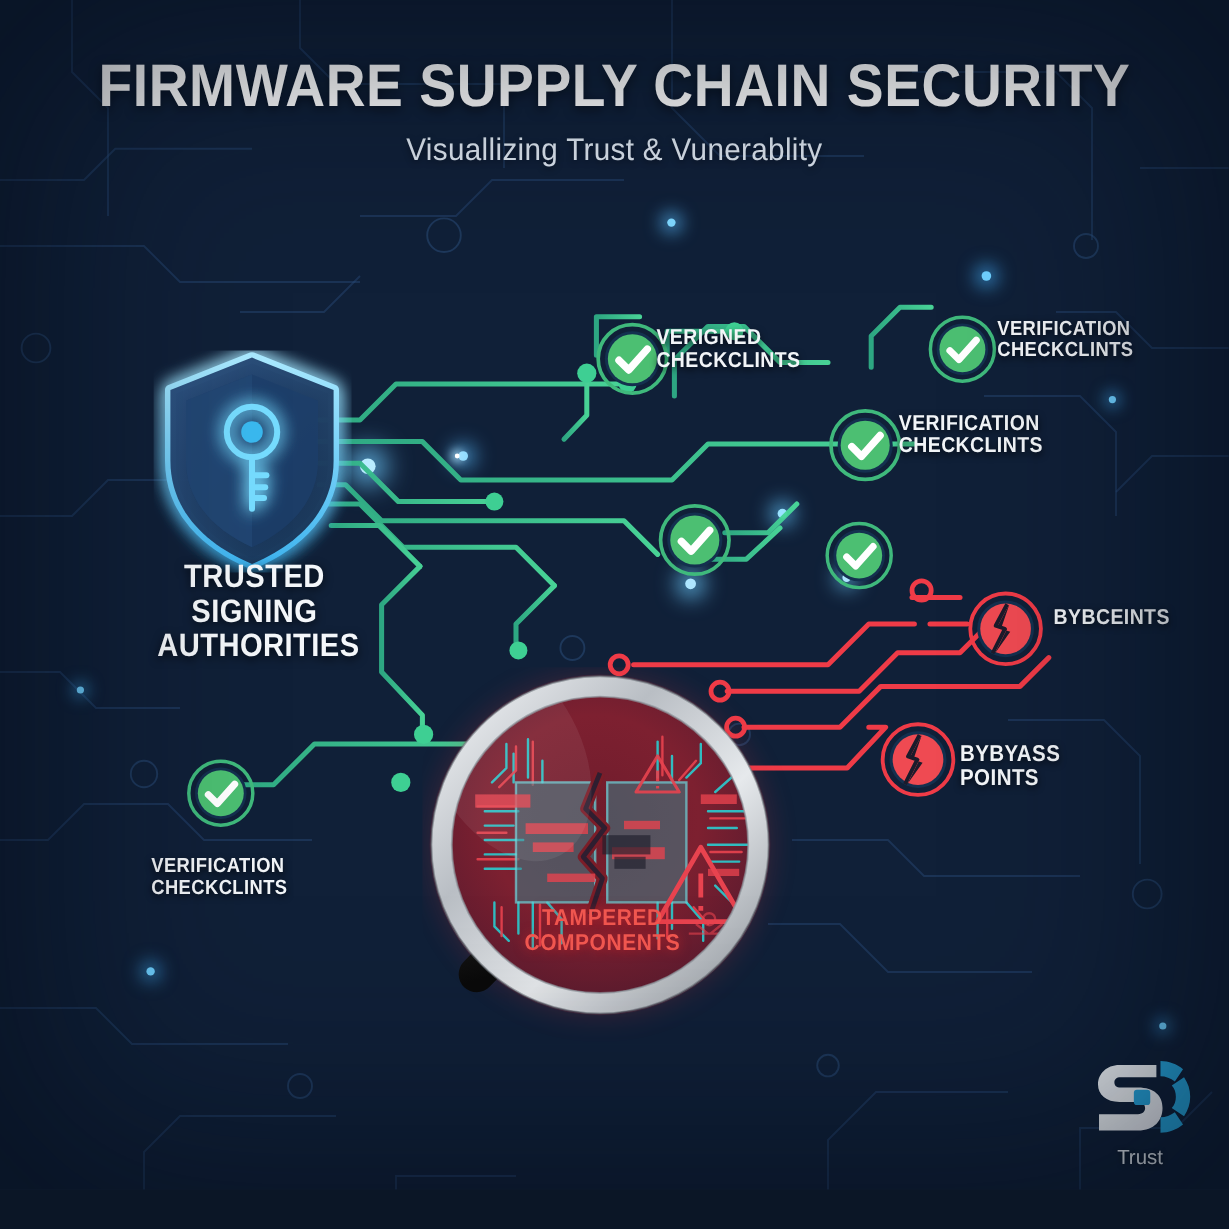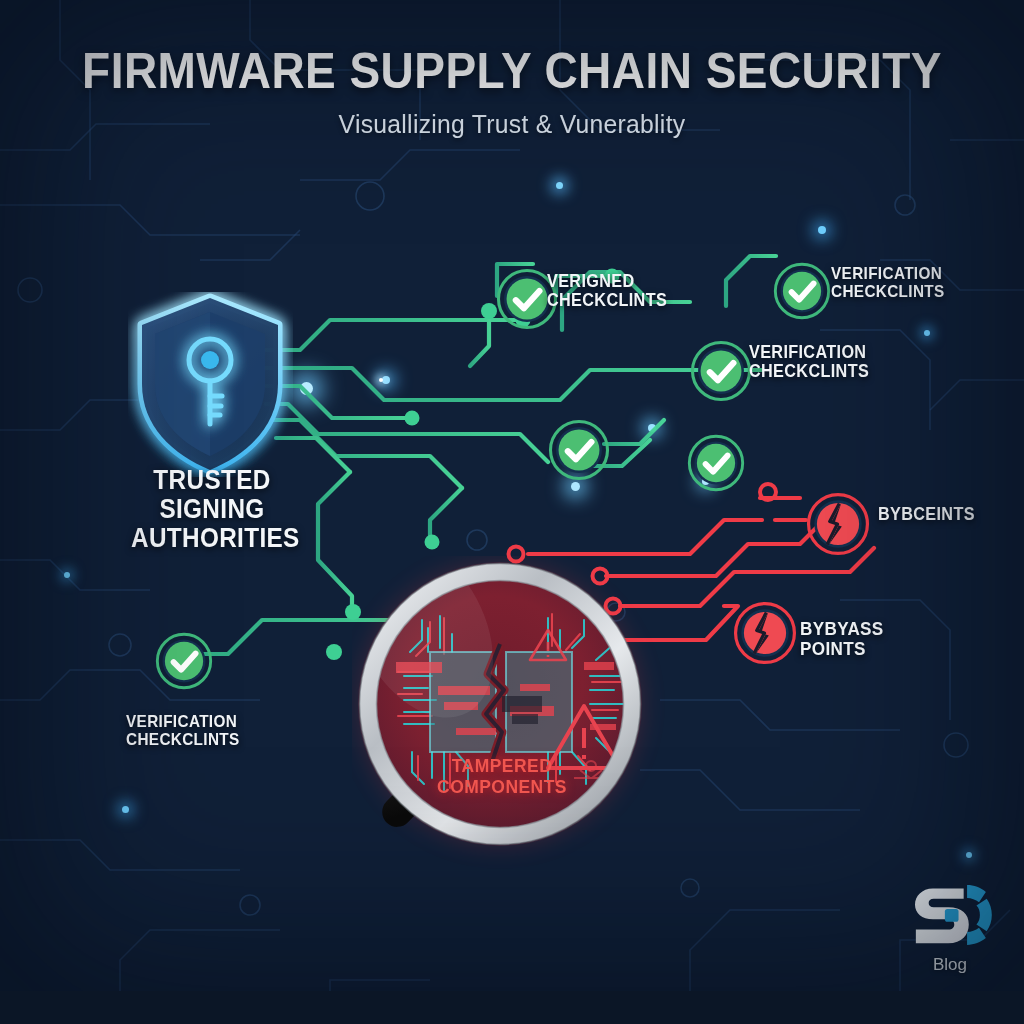--- a/index.html
+++ b/index.html
@@ -414,17 +414,17 @@
 COMPONENTS</div>
 
   <div id="logo">
     <svg viewBox="0 0 100 82" width="86" height="70">
       <path d="M66 10 H30 C17 10 9 19 9 29 C9 39 17 46 30 46 H48 C53 46 55 49 55 52 C55 55 53 58 48 58 H10 V74 H48 C64 74 72 64 72 52 C72 40 64 32 48 32 H31 C27 32 25 30 25 27 C25 24 27 22 31 22 H66 Z" fill="#f2f6fa"></path>
       <path d="M92 14 C86 9 78 6 70 6 V21 C75 21 80 23 84 26 Z" fill="#27a9e1"></path>
       <path d="M92 68 C86 73 78 76 70 76 V61 C75 61 80 59 84 56 Z" fill="#27a9e1"></path>
       <path d="M93 22 C97 28 99 34 99 41 C99 48 97 54 93 60 L81 52 C84 49 85 45 85 41 C85 37 84 33 81 30 Z" fill="#27a9e1"></path>
       <rect x="44" y="34" width="16" height="15" rx="3" fill="#27a9e1"></rect>
     </svg>
-    <div id="logo-text">Blog</div>
+    <div id="logo-text">Trust</div>
   </div>
 
   <div class="vignette"></div>
 </div>
 
 </body></html>

